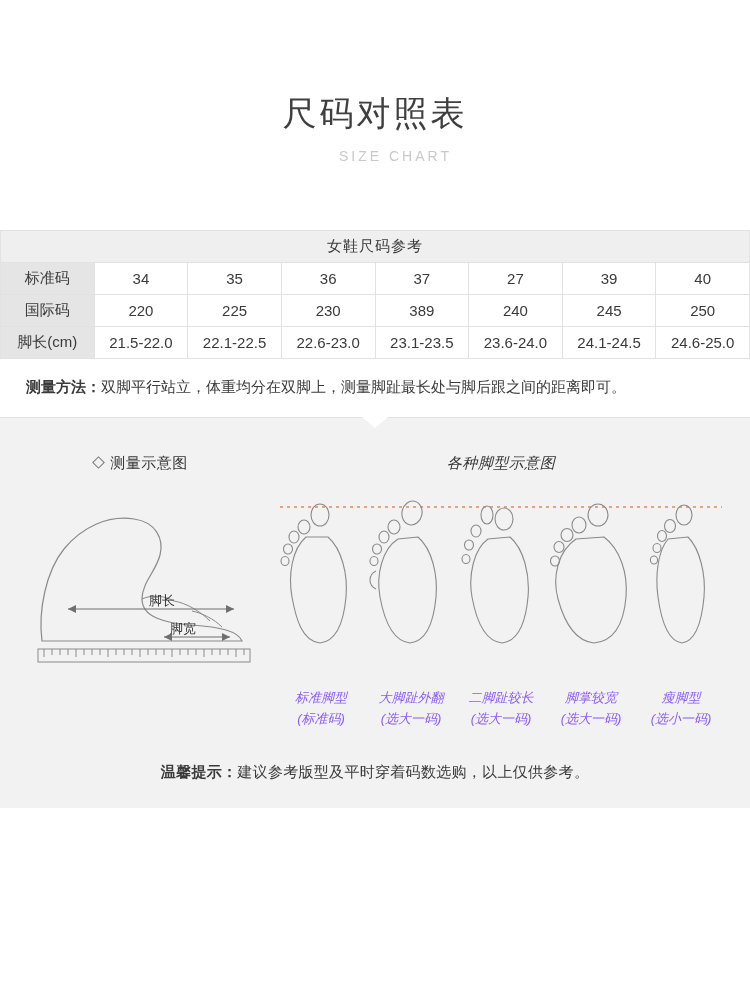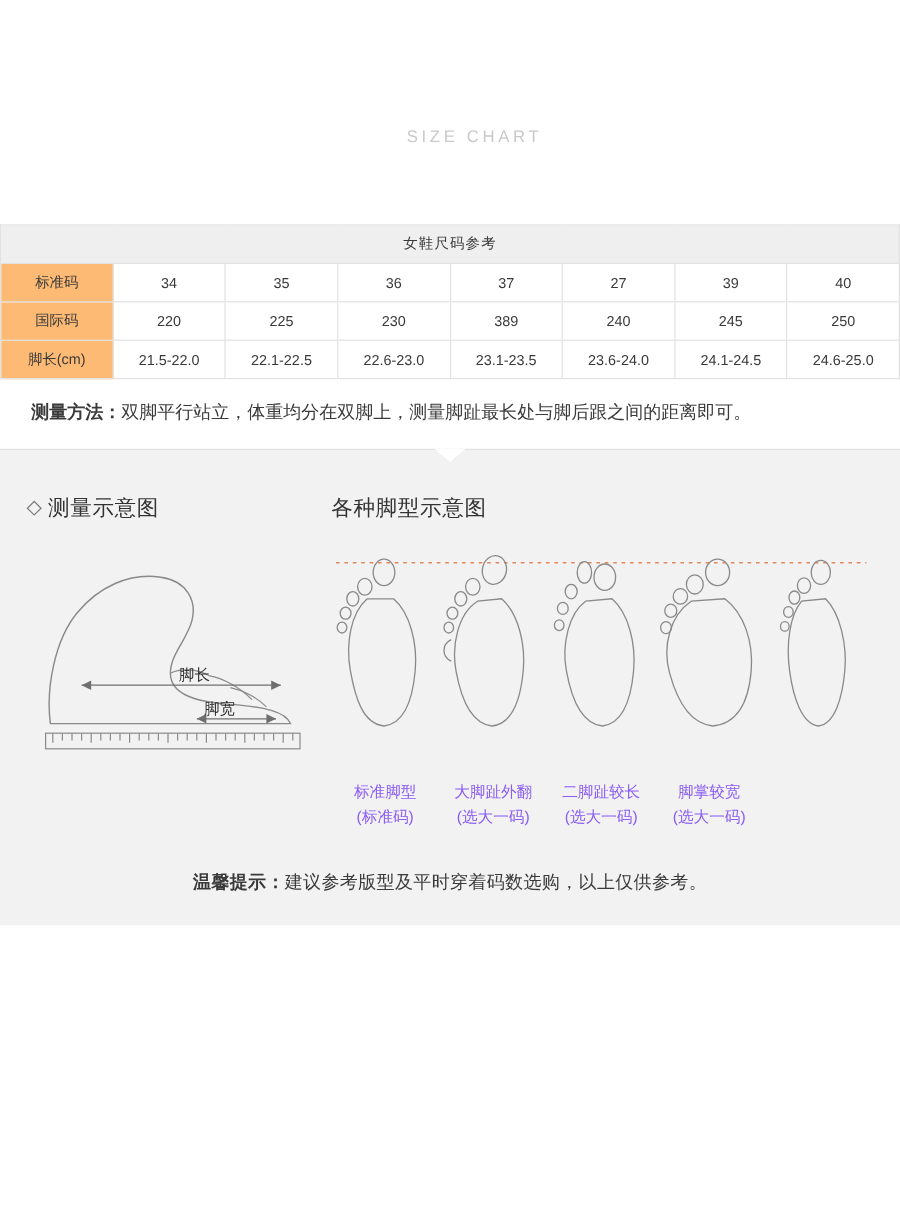--- a/index.html
+++ b/index.html
@@ -46,35 +46,35 @@
   table.size-table {
     width: 750px;
     border-collapse: collapse;
     table-layout: fixed;
   }
   table.size-table td, table.size-table th {
     border: 1px solid #e2e2e2;
     text-align: center;
     font-weight: 400;
     color: #3a3a3a;
-    font-size: 12px;
+    font-size: 15px;
     height: 32px;
   }
   .tbl-header td {
     background: #efefef;
     height: 48px;
     font-size: 17px;
     color: #2f2f2f;
     letter-spacing: 1px;
     border-left: none;
     border-right: none;
   }
   .row-label {
     width: 92px;
-    background: #fdba74;
+    background: #e5e5e5;
     font-size: 14px;
     border-left: none;
   }
   td.last-col { border-right: none; }
   .data-cell { font-size: 14px; }
 
   
   .method-note {
     padding: 16px 26px 18px 26px;
     font-size: 15px;
@@ -101,27 +101,28 @@
     width: 0; height: 0;
     border-left: 13px solid transparent;
     border-right: 13px solid transparent;
     border-top: 11px solid #ffffff;
   }
   .panel-inner {
     display: flex;
     padding: 0 24px;
   }
   .col-left { width: 250px; }
-  .col-right { flex: 1; padding-left: 18px;}
+  .col-right { flex: 1; padding-left: 18px; font-style: italic;}
 
   .sec-title {
-    font-size: 18px;
+    font-size: 15px;
     color: #333;
     margin-bottom: 18px;
     letter-spacing: .5px;
+    text-align: center;
   }
   .diamond {
     display: inline-block;
     width: 9px; height: 9px;
     border: 1px solid #777;
     transform: rotate(45deg);
     margin-right: 7px;
     vertical-align: 1px;
   }
 
@@ -146,20 +147,21 @@
     letter-spacing: .3px;
   }
   .tip b { font-weight: 700; }
 
   svg { display: block; }
 </style>
 </head>
 <body>
 
 <div class="title-block">
+  <div class="title-main">尺码对照表</div>
   <div class="title-sub">SIZE CHART</div>
 </div>
 
 <div class="table-wrap">
   <table class="size-table">
     <tbody>
         <tr class="tbl-header">
       <td colspan="8">女鞋尺码参考</td>
     </tr>
 
@@ -330,20 +332,24 @@
           <div>(选大一码)</div>
         </div>
         <div class="foot-label">
           <div>二脚趾较长</div>
           <div>(选大一码)</div>
         </div>
         <div class="foot-label">
           <div>脚掌较宽</div>
           <div>(选大一码)</div>
         </div>
+        <div class="foot-label">
+          <div>瘦脚型</div>
+          <div>(选小一码)</div>
+        </div>
       </div>
     </div>
   </div>
 
   <div class="tip">
     <b>温馨提示：</b><span>建议参考版型及平时穿着码数选购，以上仅供参考。</span>
   </div>
 </div>
 
 </body></html>

